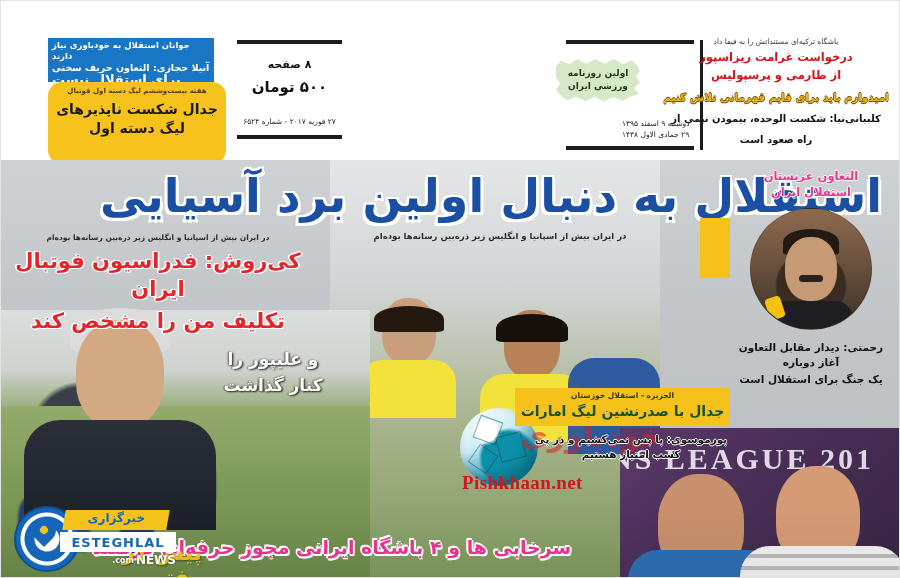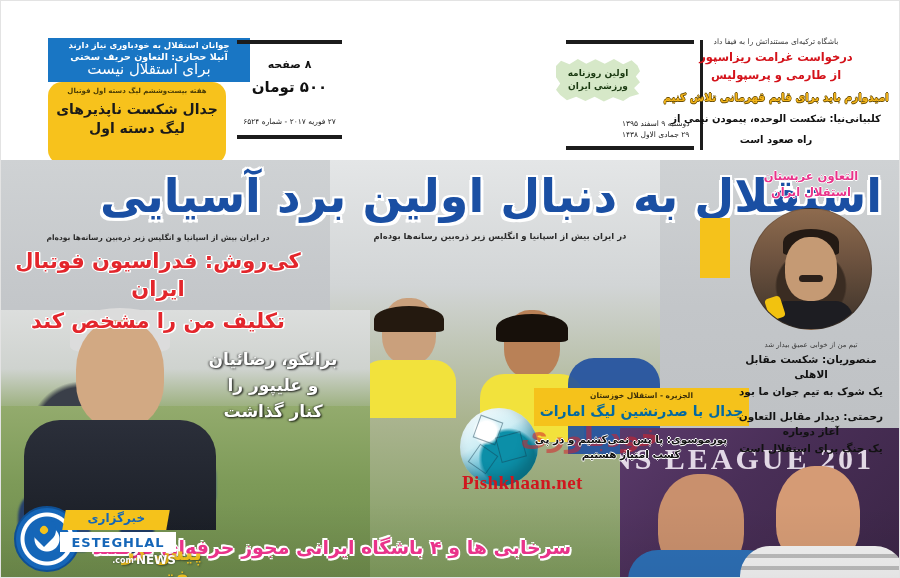--- a/index.html
+++ b/index.html
@@ -11,27 +11,27 @@
   #page{
     position:relative;width:900px;height:578px;background:#ffffff;
     overflow:hidden;
   }
 
   
   .header{position:absolute;left:0;top:0;width:900px;height:160px;background:#fff;}
 
   
   .promo-blue{
-    position:absolute;left:48px;top:38px;width:202px;height:44px;
-    background:#1976c4;color:#ffffff;text-align:center;
+    position:absolute;left:48px;top:38px;width:166px;height:44px;
+    background:#1976c4;color:#ffffff;text-align:left;
     padding:2px 4px 0 4px;box-sizing:border-box;
   }
   .promo-blue .l1{font-size:8.5px;font-weight:bold;line-height:11px;letter-spacing:-.2px;}
   .promo-blue .l2{font-size:9.5px;font-weight:bold;line-height:12px;}
-  .promo-blue .l3{font-size:15px;font-weight:normal;line-height:12px;}
+  .promo-blue .l3{font-size:13px;font-weight:bold;line-height:12px;}
 
   .promo-yellow{
     position:absolute;left:48px;top:82px;width:178px;height:82px;
     background:#f7c21c;color:#1a1a1a;text-align:center;
     padding:4px 4px 0 4px;box-sizing:border-box;border-radius:14px;
   }
   .promo-yellow .kicker{font-size:7px;line-height:10px;font-weight:bold;color:#4a3c05;}
   .promo-yellow .h1{font-size:14px;line-height:19px;font-weight:bold;margin-top:4px;}
   .promo-yellow .h2{font-size:14px;line-height:19px;font-weight:bold;}
 
@@ -187,25 +187,25 @@
   .rc-block{margin-top:10px;padding:0 6px;}
   .rc-kick{font-size:7px;color:#3a3a3a;line-height:10px;}
   .rc-h{font-size:10.5px;font-weight:bold;color:#121212;line-height:15px;margin-top:2px;}
 
   .yellow-strip{
     position:absolute;right:170px;top:58px;width:30px;height:60px;background:#f5c21b;
   }
 
   
   .mid-yellow{
-    position:absolute;left:534px;top:228px;width:215px;height:38px;
+    position:absolute;left:515px;top:228px;width:215px;height:38px;
     background:#f5c21b;text-align:center;padding-top:2px;box-sizing:border-box;
   }
   .mid-yellow .k{font-size:7.5px;color:#3c3009;line-height:11px;font-weight:bold;}
-  .mid-yellow .h{font-size:14px;font-weight:bold;color:#0369a1;line-height:20px;}
+  .mid-yellow .h{font-size:14px;font-weight:bold;color:#14532d;line-height:20px;}
 
   .mid-quote{
     position:absolute;left:520px;top:272px;width:222px;text-align:center;
   }
   .mid-quote div{
     font-size:10.5px;font-weight:bold;color:#111;line-height:15px;
     text-shadow:0.8px 0 0 #fff,-0.8px 0 0 #fff,0 0.8px 0 #fff,0 -0.8px 0 #fff;
   }
 
   
@@ -427,21 +427,20 @@
     <div class="main-head">استقلال به دنبال اولین برد آسیایی</div>
     <div class="main-sub">در ایران بیش از اسپانیا و انگلیس زیر ذره‌بین رسانه‌ها بوده‌ام</div>
 
     <div class="left-col">
       <div class="lc-kick">در ایران بیش از اسپانیا و انگلیس زیر ذره‌بین رسانه‌ها بوده‌ام</div>
       <div class="lc-h">کی‌روش: فدراسیون فوتبال ایران</div>
       <div class="lc-h">تکلیف من را مشخص کند</div>
     </div>
 
     <div class="over-white">
-      <div>برانکو، رضائیان</div>
       <div>و علیپور را</div>
       <div>کنار گذاشت</div>
     </div>
 
     <div class="ball">
       <div class="seam" style="left:16px;top:10px;width:22px;height:22px;transform:rotate(20deg);"></div>
       <div class="seam" style="left:38px;top:26px;width:24px;height:24px;transform:rotate(-15deg);"></div>
       <div class="seam" style="left:12px;top:40px;width:20px;height:20px;transform:rotate(35deg);"></div>
     </div>
 
@@ -464,25 +463,20 @@
       <div class="rc-title">
         <div>التعاون عربستان</div>
         <div>استقلال ایران</div>
       </div>
       <div class="rc-portrait">
         <div class="phair"></div>
         <div class="pface"></div>
         <div class="pmous"></div>
         <div class="pbody"></div>
         <div class="mic"></div>
-      </div>
-      <div class="rc-block">
-        <div class="rc-kick">تیم من از خوابی عمیق بیدار شد</div>
-        <div class="rc-h">منصوریان: شکست مقابل الاهلی</div>
-        <div class="rc-h">یک شوک به تیم جوان ما بود</div>
       </div>
       <div class="rc-block">
         <div class="rc-h">رحمتی: دیدار مقابل التعاون آغاز دوباره</div>
         <div class="rc-h">یک جنگ برای استقلال است</div>
       </div>
     </div>
 
     <div class="bottom-band">
       <div class="bottom-head">سرخابی ها و ۴ باشگاه ایرانی مجوز حرفه‌ای گرفتند</div>
 

